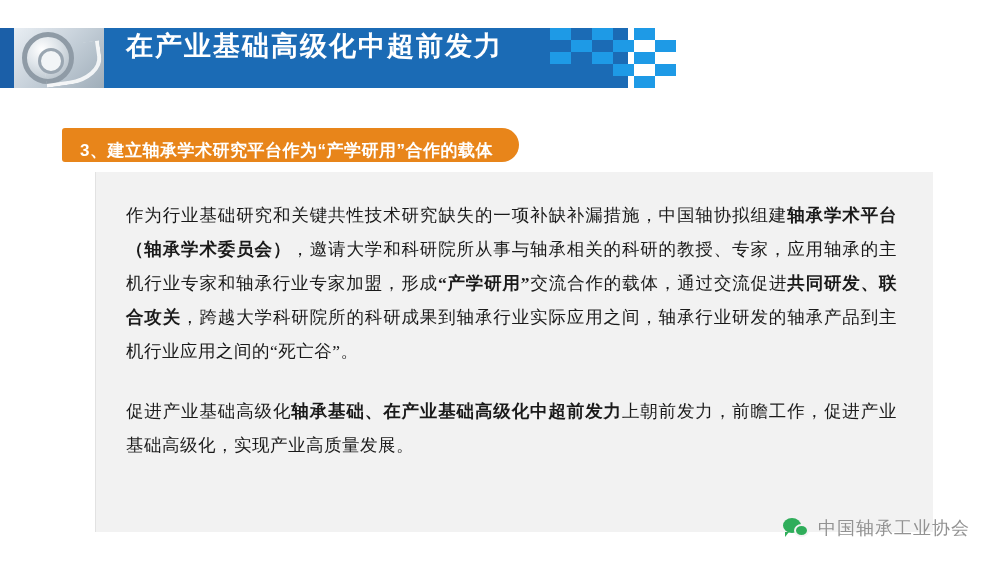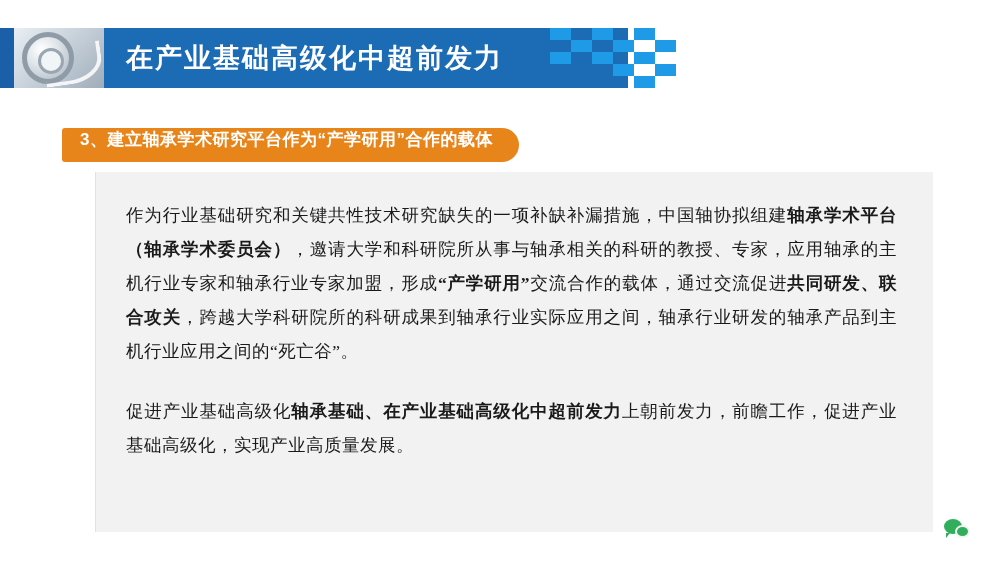--- a/index.html
+++ b/index.html
@@ -79,21 +79,21 @@
   }
 
   .title-band {
     position: absolute;
     left: 104px;
     top: 0;
     height: 60px;
     width: 524px;
     background: #1b6bb5;
     display: flex;
-    align-items: center;
+    align-items: flex-start;
   }
   .title-text {
     color: #ffffff;
     font-family: "Liberation Sans", sans-serif;
     font-size: 27px;
     font-weight: bold;
     letter-spacing: 2px;
     padding-left: 22px;
     white-space: nowrap;
   }
@@ -111,21 +111,21 @@
 
   
   .section-bar {
     position: absolute;
     left: 62px;
     top: 128px;
     height: 34px;
     background: #e8851a;
     border-radius: 3px 17px 17px 3px;
     display: flex;
-    align-items: flex-start;
+    align-items: flex-end;
     padding: 0 26px 0 18px;
   }
   .section-bar-text {
     color: #ffffff;
     font-family: "Liberation Sans", sans-serif;
     font-size: 17px;
     font-weight: bold;
     letter-spacing: .5px;
     white-space: nowrap;
   }
@@ -240,15 +240,16 @@
       <p class="para"><span>作为行业基础研究和关键共性技术研究缺失的一项补缺补漏措施，中国轴协拟组建</span><span class="b">轴承学术平台（轴承学术委员会）</span><span>，邀请大学和科研院所从事与轴承相关的科研的教授、专家，应用轴承的主机行业专家和轴承行业专家加盟，形成</span><span class="b">“产学研用”</span><span>交流合作的载体，通过交流促进</span><span class="b">共同研发、联合攻关</span><span>，跨越大学科研院所的科研成果到轴承行业实际应用之间，轴承行业研发的轴承产品到主机行业应用之间的“死亡谷”。</span></p>
       <p class="para"><span>促进产业基础高级化</span><span class="b">轴承基础、在产业基础高级化中超前发力</span><span>上朝前发力，前瞻工作，促进产业基础高级化，实现产业高质量发展。</span></p>
     </div>
   </div>
 
   <div class="watermark">
     <div class="wx-icon">
       <div class="bub1"></div>
       <div class="bub2"></div>
     </div>
+    <div class="wm-text">中国轴承工业协会</div>
   </div>
 
 </div>
 
 </body></html>

